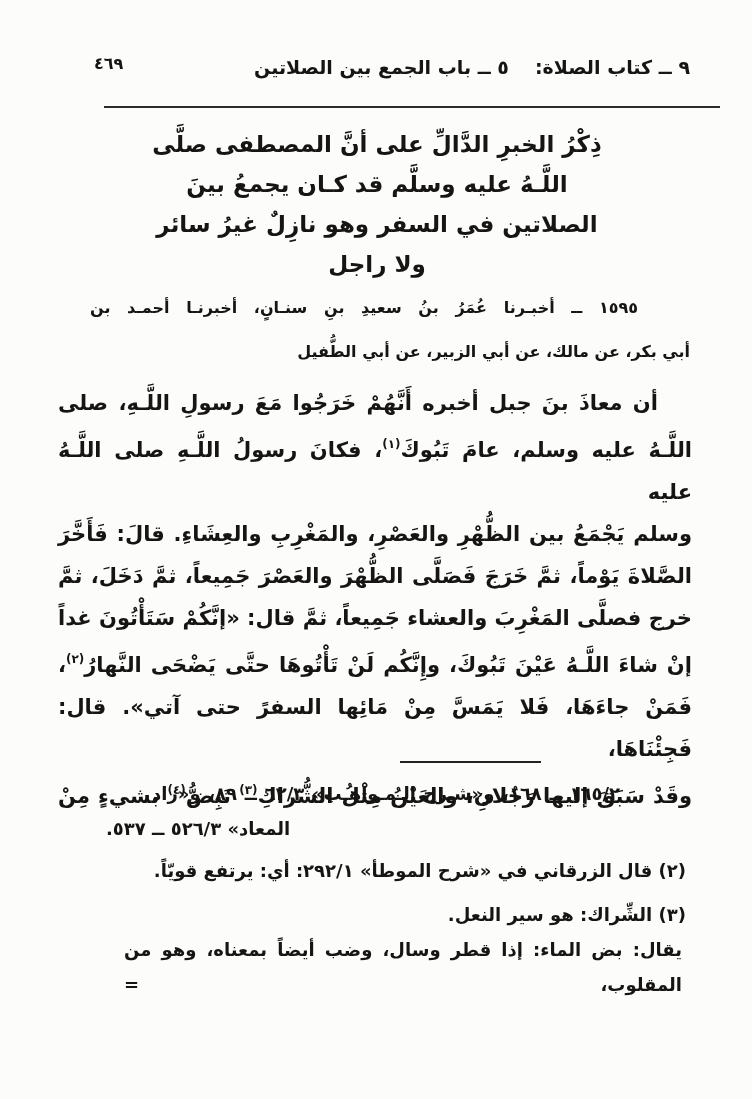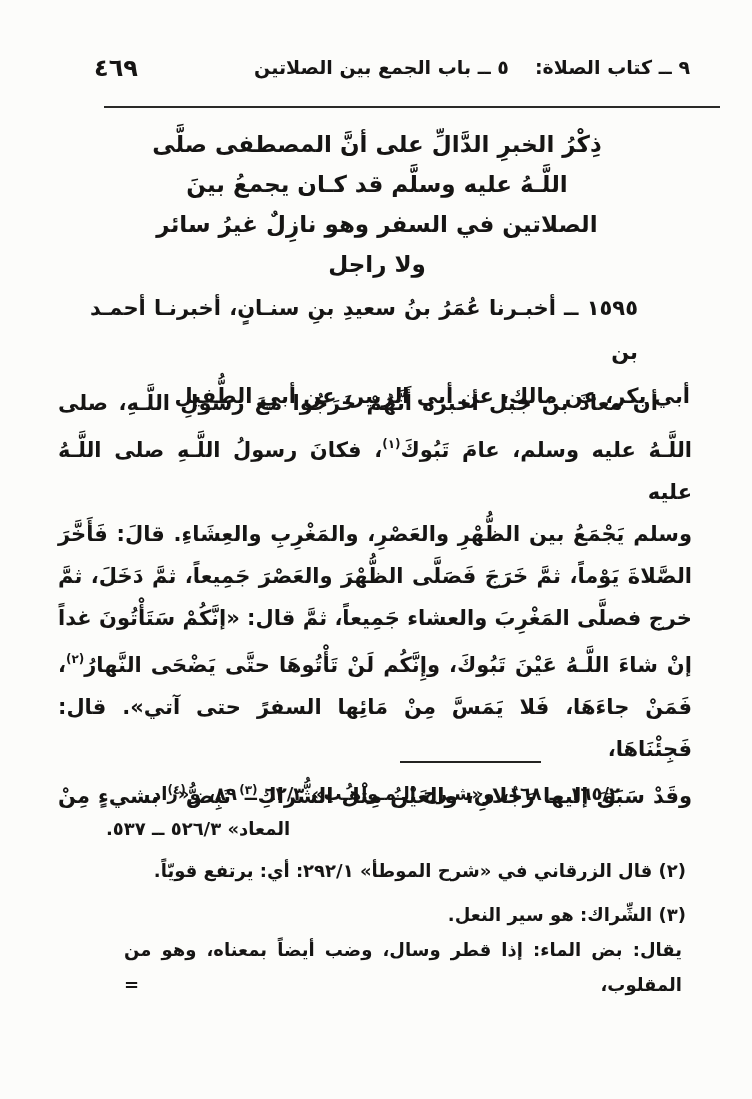--- a/index.html
+++ b/index.html
@@ -19,39 +19,39 @@
   
   .header{
     position:absolute; top:56px; right:62px; left:60px;
     display:flex; align-items:baseline;
     font-size:19px; font-weight:bold;
     white-space:nowrap;
   }
   .header .book-part{margin-left:26px;}
   .page-no{
     position:absolute; top:54px; left:94px;
-    font-size:24px; font-weight:bold;
+    font-size:16px; font-weight:bold;
     letter-spacing:1px;
     text-align:right;
   }
   .header-rule{
     position:absolute; top:106px; left:104px; width:616px; height:2px;
     background:#2a2a28;
   }
   
   .chapter-heading{
     position:absolute; top:124px; left:132px; right:130px;
     text-align:center;
     font-size:23px; font-weight:bold;
     line-height:40px;
   }
   
   .isnad{
     position:absolute; top:286px; right:62px; left:60px;
-    font-size:21px; font-weight:bold;
+    font-size:16px; font-weight:bold;
     line-height:44px;
   }
   .isnad-l1{
     margin-right:52px; margin-left:30px;
     text-align:justify; text-align-last:justify;
   }
   .isnad-l2{ text-align:right; }
   
   .body-text{
     position:absolute; top:382px; right:60px; left:58px;

